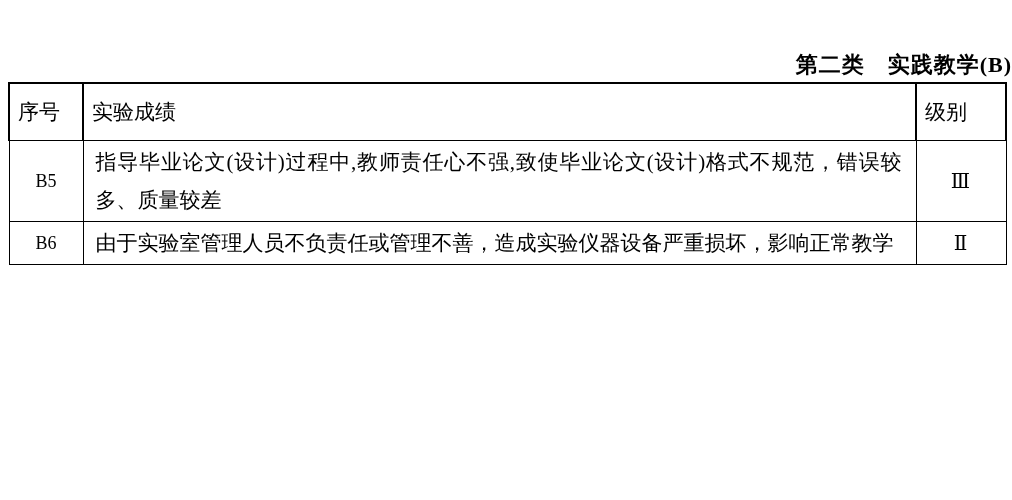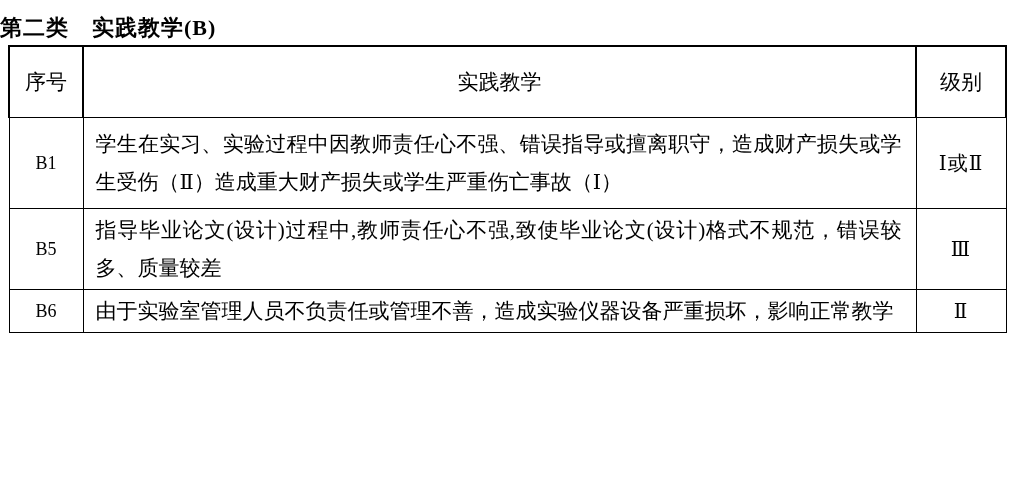--- a/index.html
+++ b/index.html
@@ -11,49 +11,50 @@
     overflow: hidden;
     font-family: "Liberation Serif", "DejaVu Serif", serif;
     color: #000000;
   }
   .page {
     width: 1012px;
     height: 500px;
     position: relative;
   }
   .doc-title {
-    text-align: left;
+    text-align: right;
     font-size: 22px;
     font-weight: 600;
     padding-top: 13px;
     height: 45px;
     box-sizing: border-box;
     letter-spacing: 1px;
+    margin-top: 37px;
   }
   table.accident-table {
     border-collapse: collapse;
     table-layout: fixed;
     margin-left: 8px;
     width: 997px;
   }
   col.c-index   { width: 74px; }
   col.c-content { width: 833px; }
   col.c-level   { width: 90px; }
 
   th {
     font-weight: normal;
     font-size: 21px;
-    text-align: center;
+    text-align: left;
     vertical-align: middle;
     border-top: 2px solid #000;
     border-left: 2px solid #000;
     border-right: 2px solid #000;
     border-bottom: 1px solid #000;
     height: 40px;
-    padding: 15px;
+    padding: 8px;
   }
   td {
     border: 1px solid #000;
     vertical-align: middle;
     font-size: 21px;
     padding: 0;
   }
   td.cell-id {
     text-align: center;
     font-size: 18px;
@@ -86,30 +87,25 @@
 
   <table class="accident-table">
     <colgroup>
       <col class="c-index">
       <col class="c-content">
       <col class="c-level">
     </colgroup>
     <thead>
       <tr>
         <th>序号</th>
-        <th>实践教学</th>
+        <th>实验成绩</th>
         <th>级别</th>
       </tr>
     </thead>
     <tbody>
-      <tr class="r0">
-        <td class="cell-id">B1</td>
-        <td class="cell-content">学生在实习、实验过程中因教师责任心不强、错误指导或擅离职守，造成财产损失或学生受伤（Ⅱ）造成重大财产损失或学生严重伤亡事故（Ⅰ）</td>
-        <td class="cell-level">Ⅰ或Ⅱ</td>
-      </tr>
       <tr class="r4">
         <td class="cell-id">B5</td>
         <td class="cell-content">指导毕业论文(设计)过程中,教师责任心不强,致使毕业论文(设计)格式不规范，错误较多、质量较差</td>
         <td class="cell-level">Ⅲ</td>
       </tr>
       <tr class="r5">
         <td class="cell-id">B6</td>
         <td class="cell-content">由于实验室管理人员不负责任或管理不善，造成实验仪器设备严重损坏，影响正常教学</td>
         <td class="cell-level">Ⅱ</td>
       </tr>

